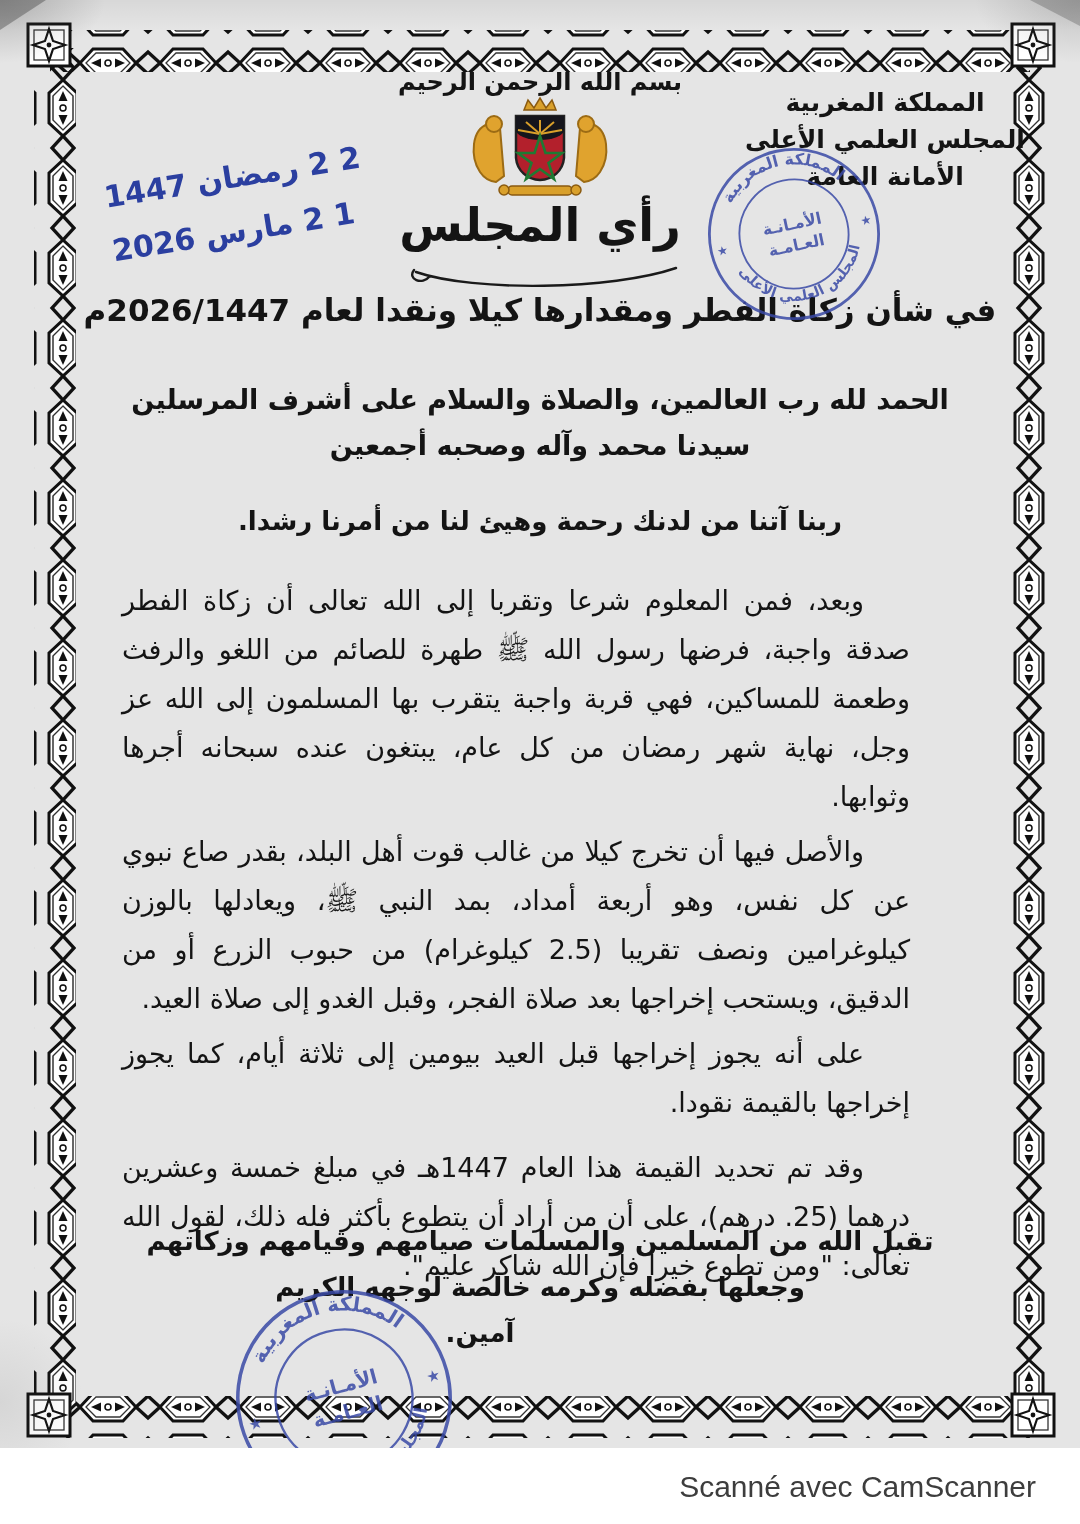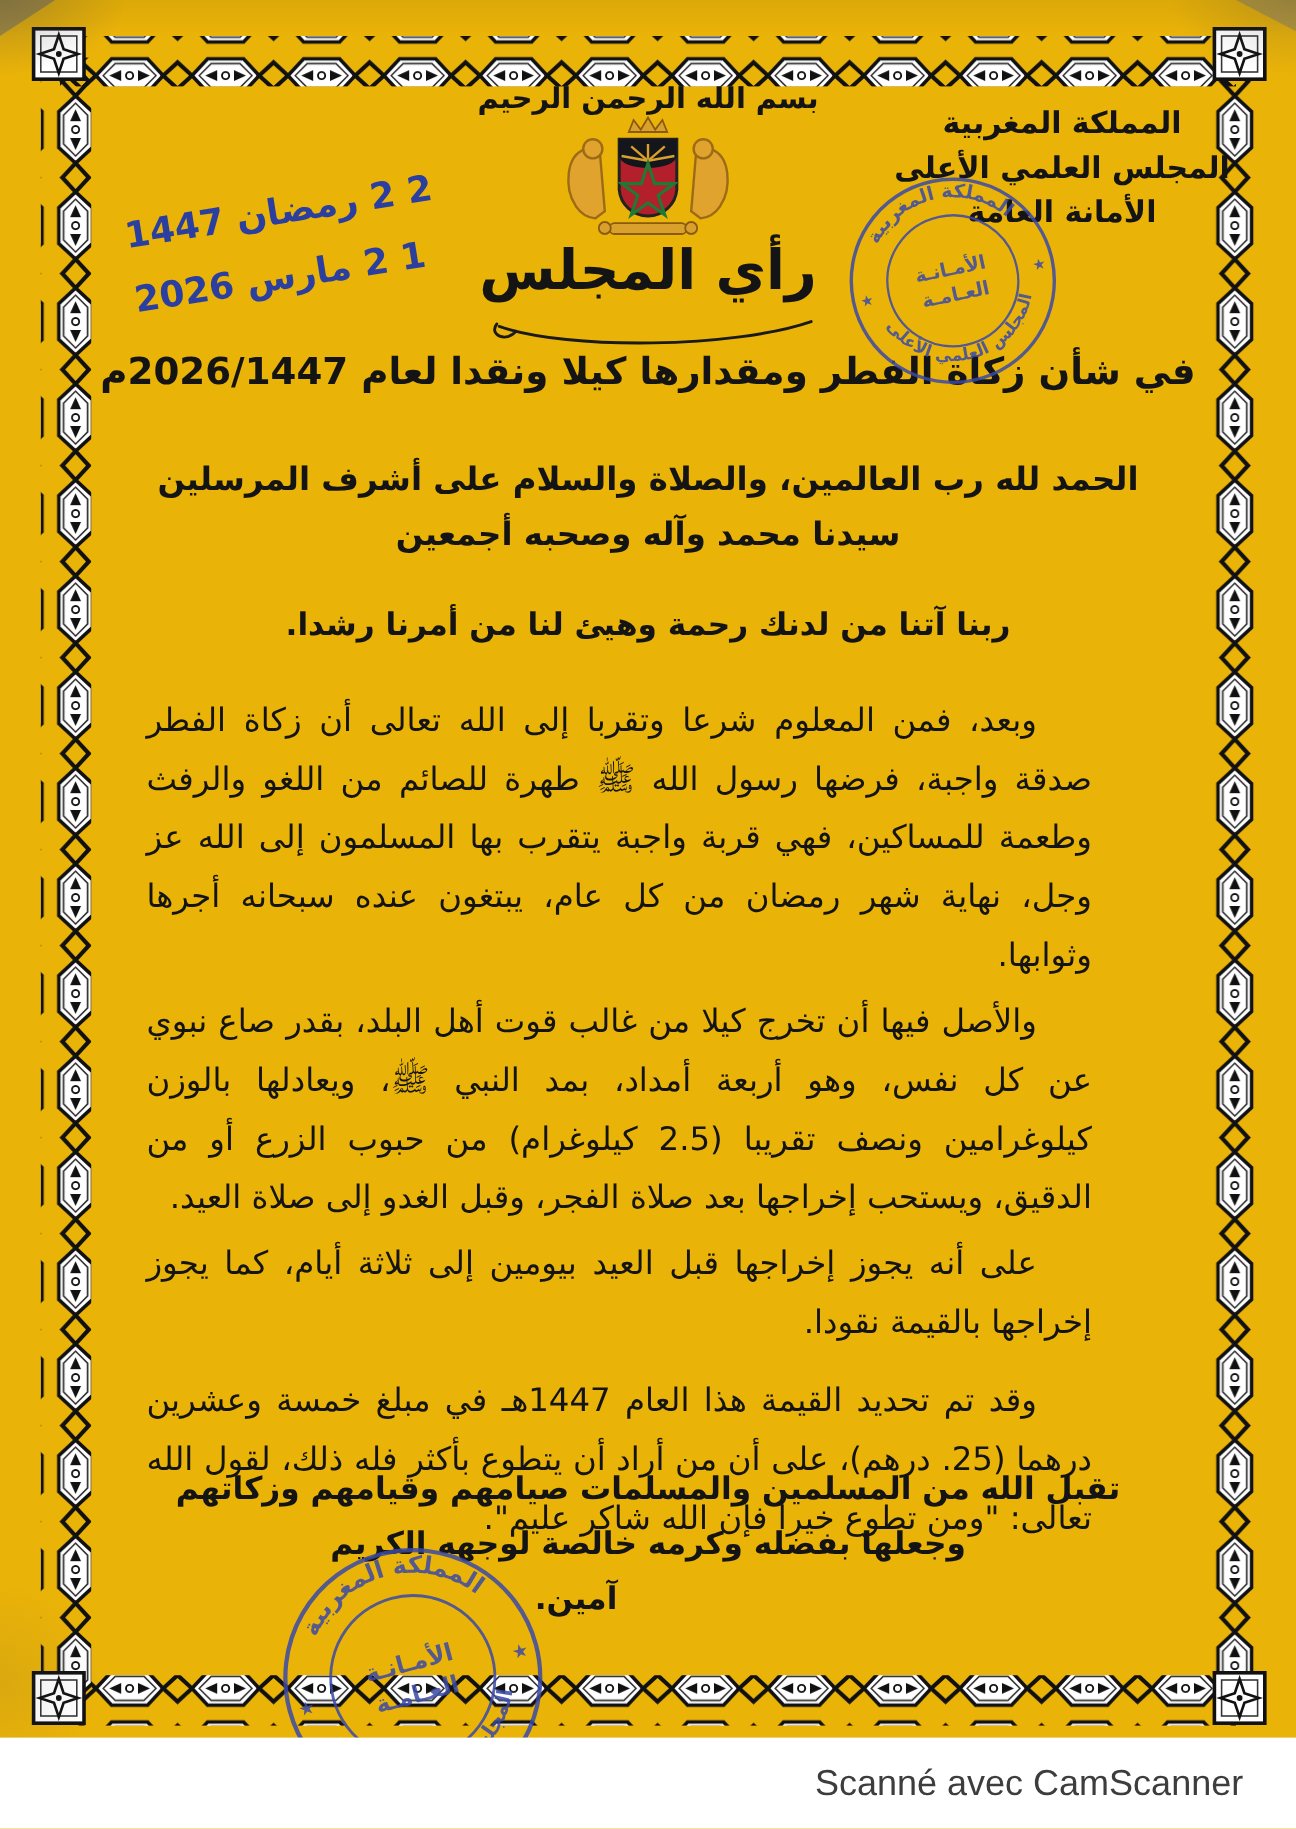--- a/index.html
+++ b/index.html
@@ -1,18 +1,18 @@
 <!DOCTYPE html>
 <html lang="ar"><head>
 <meta charset="utf-8">
 <style>
   html,body { margin:0; padding:0; }
   .sheet {
     position:relative; width:1080px; height:1524px;
-    background:#eab308; overflow:hidden;
+    background:#e5e5e5; overflow:hidden;
     font-family:"DejaVu Sans", sans-serif; color:#141414;
   }
   .scan-shade {
     position:absolute; inset:0; pointer-events:none; z-index:5;
     background:
       radial-gradient(150px 90px at 0% 0%, rgba(70,70,70,.30), transparent 70%),
       radial-gradient(150px 90px at 100% 0%, rgba(70,70,70,.22), transparent 70%),
       radial-gradient(120px 120px at 0% 92%, rgba(80,80,80,.10), transparent 70%),
       linear-gradient(180deg, rgba(0,0,0,.06), transparent 2%);
   }

